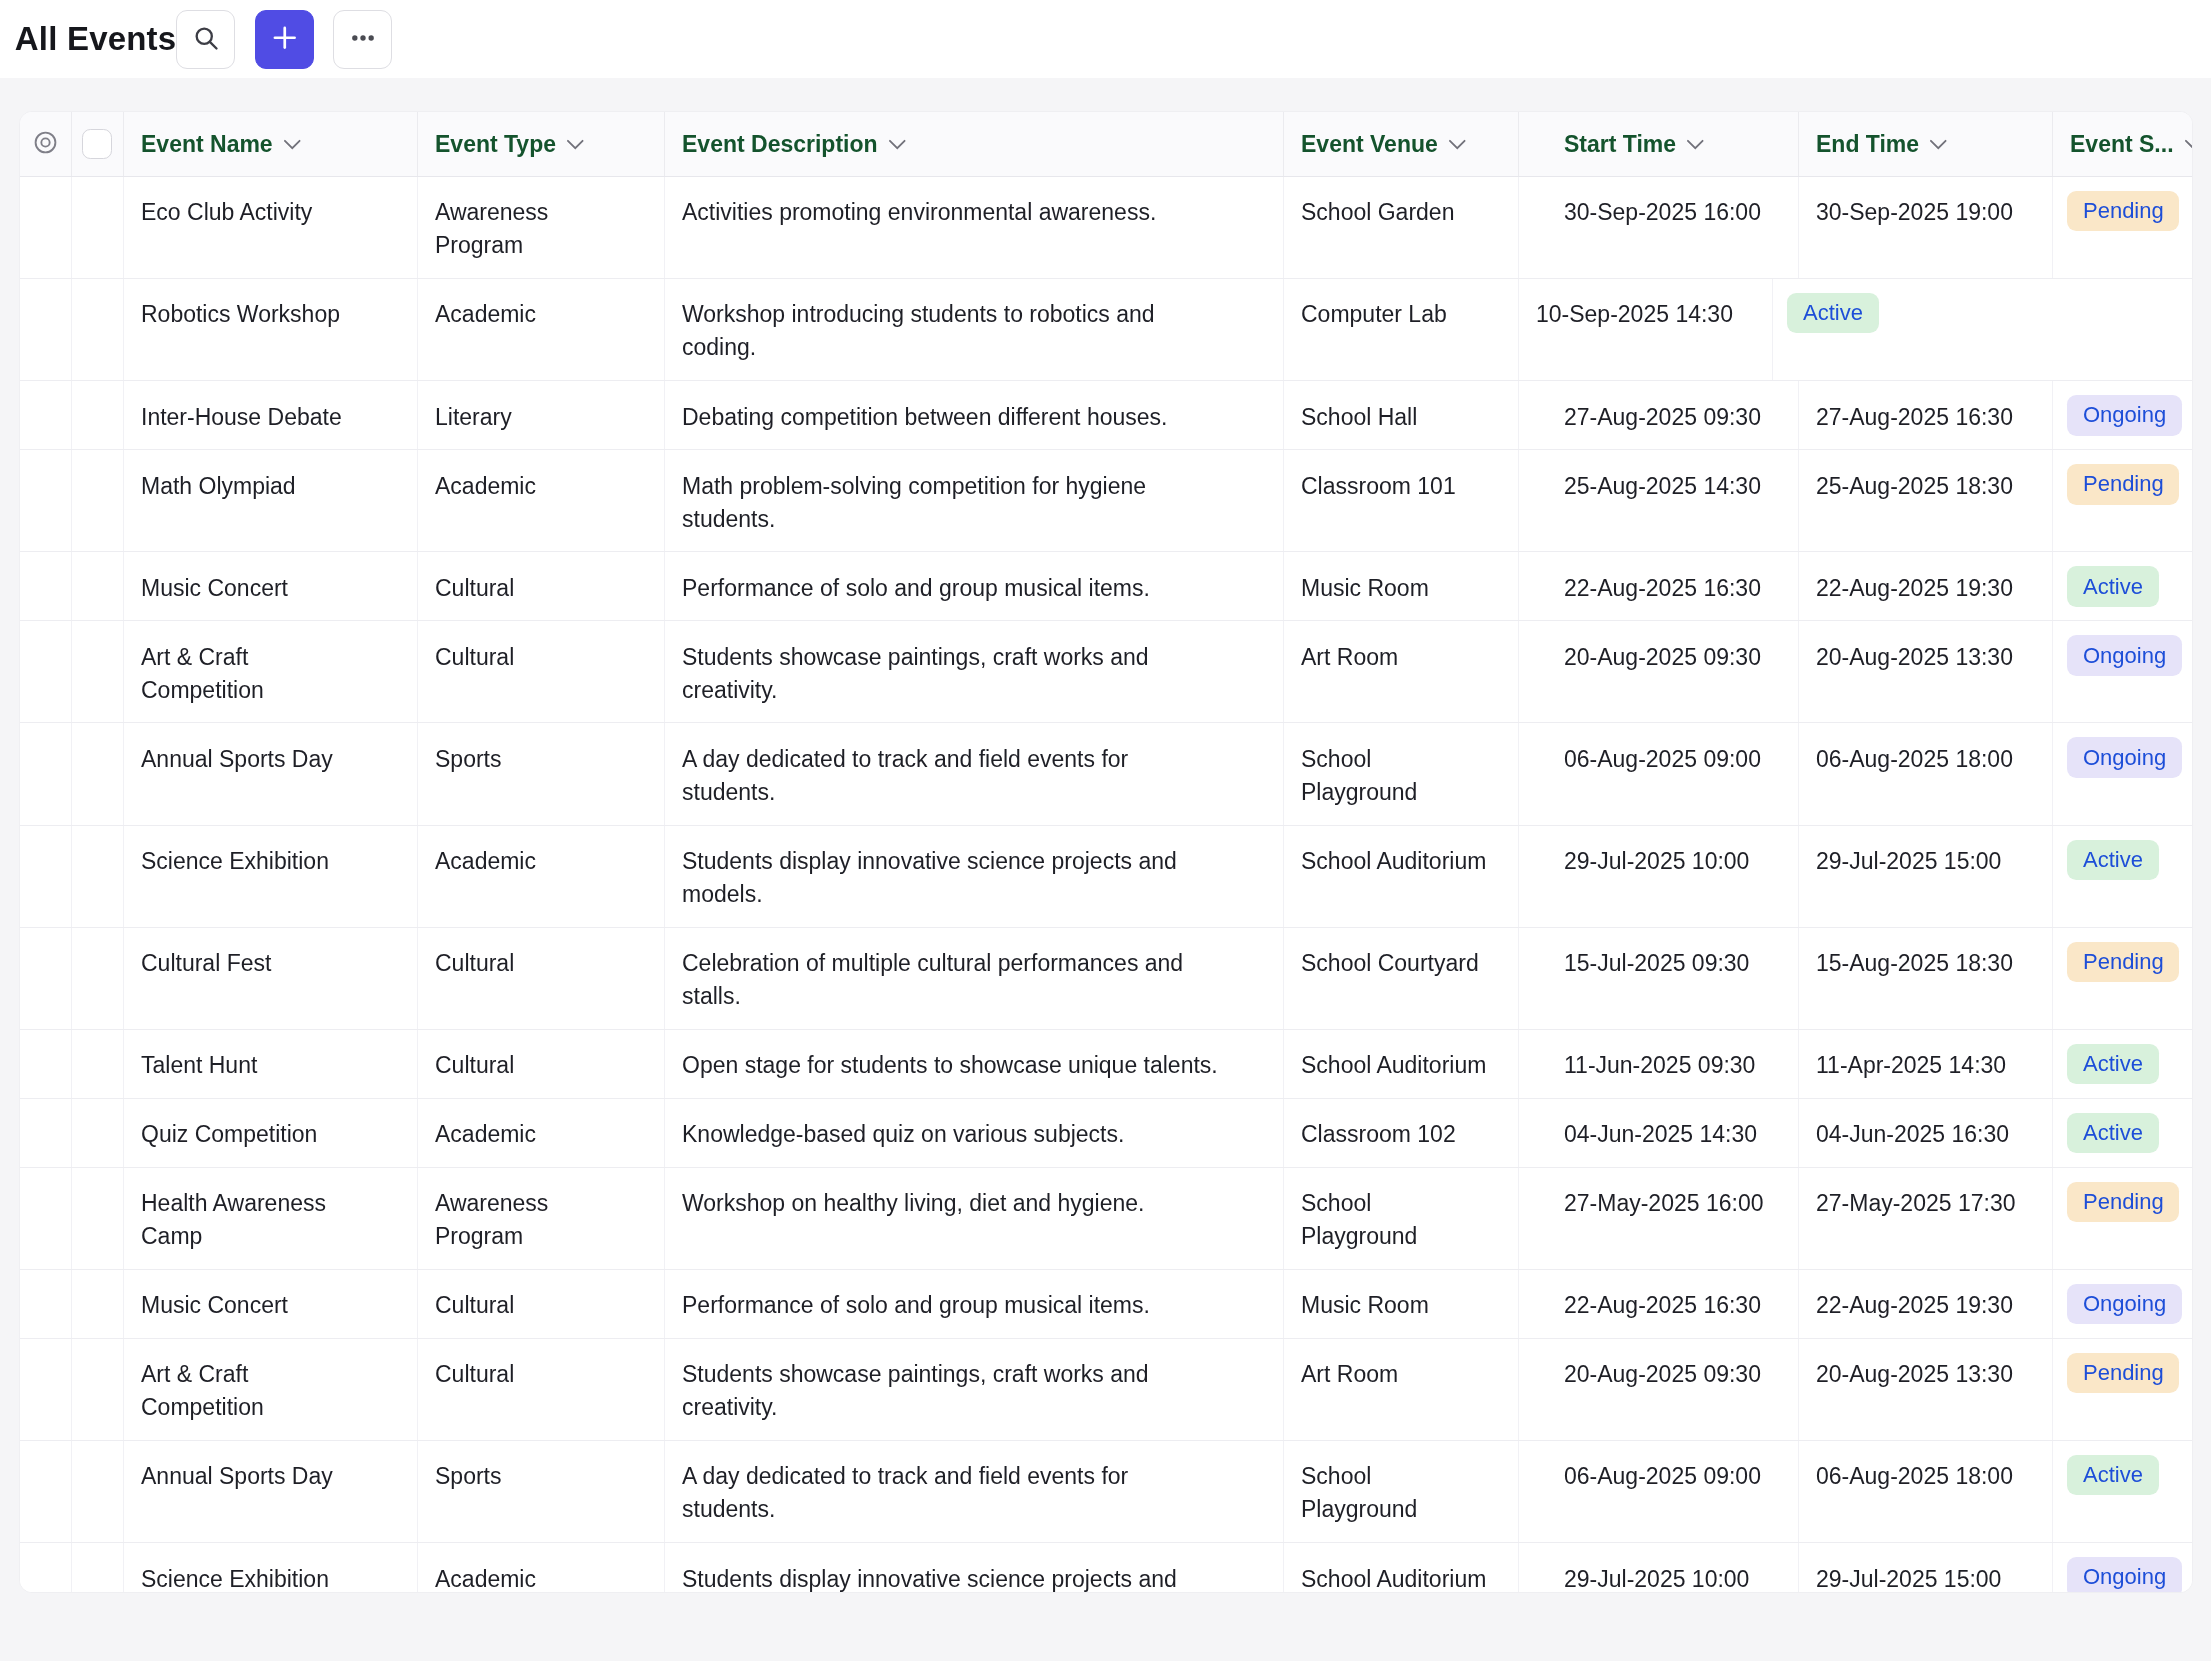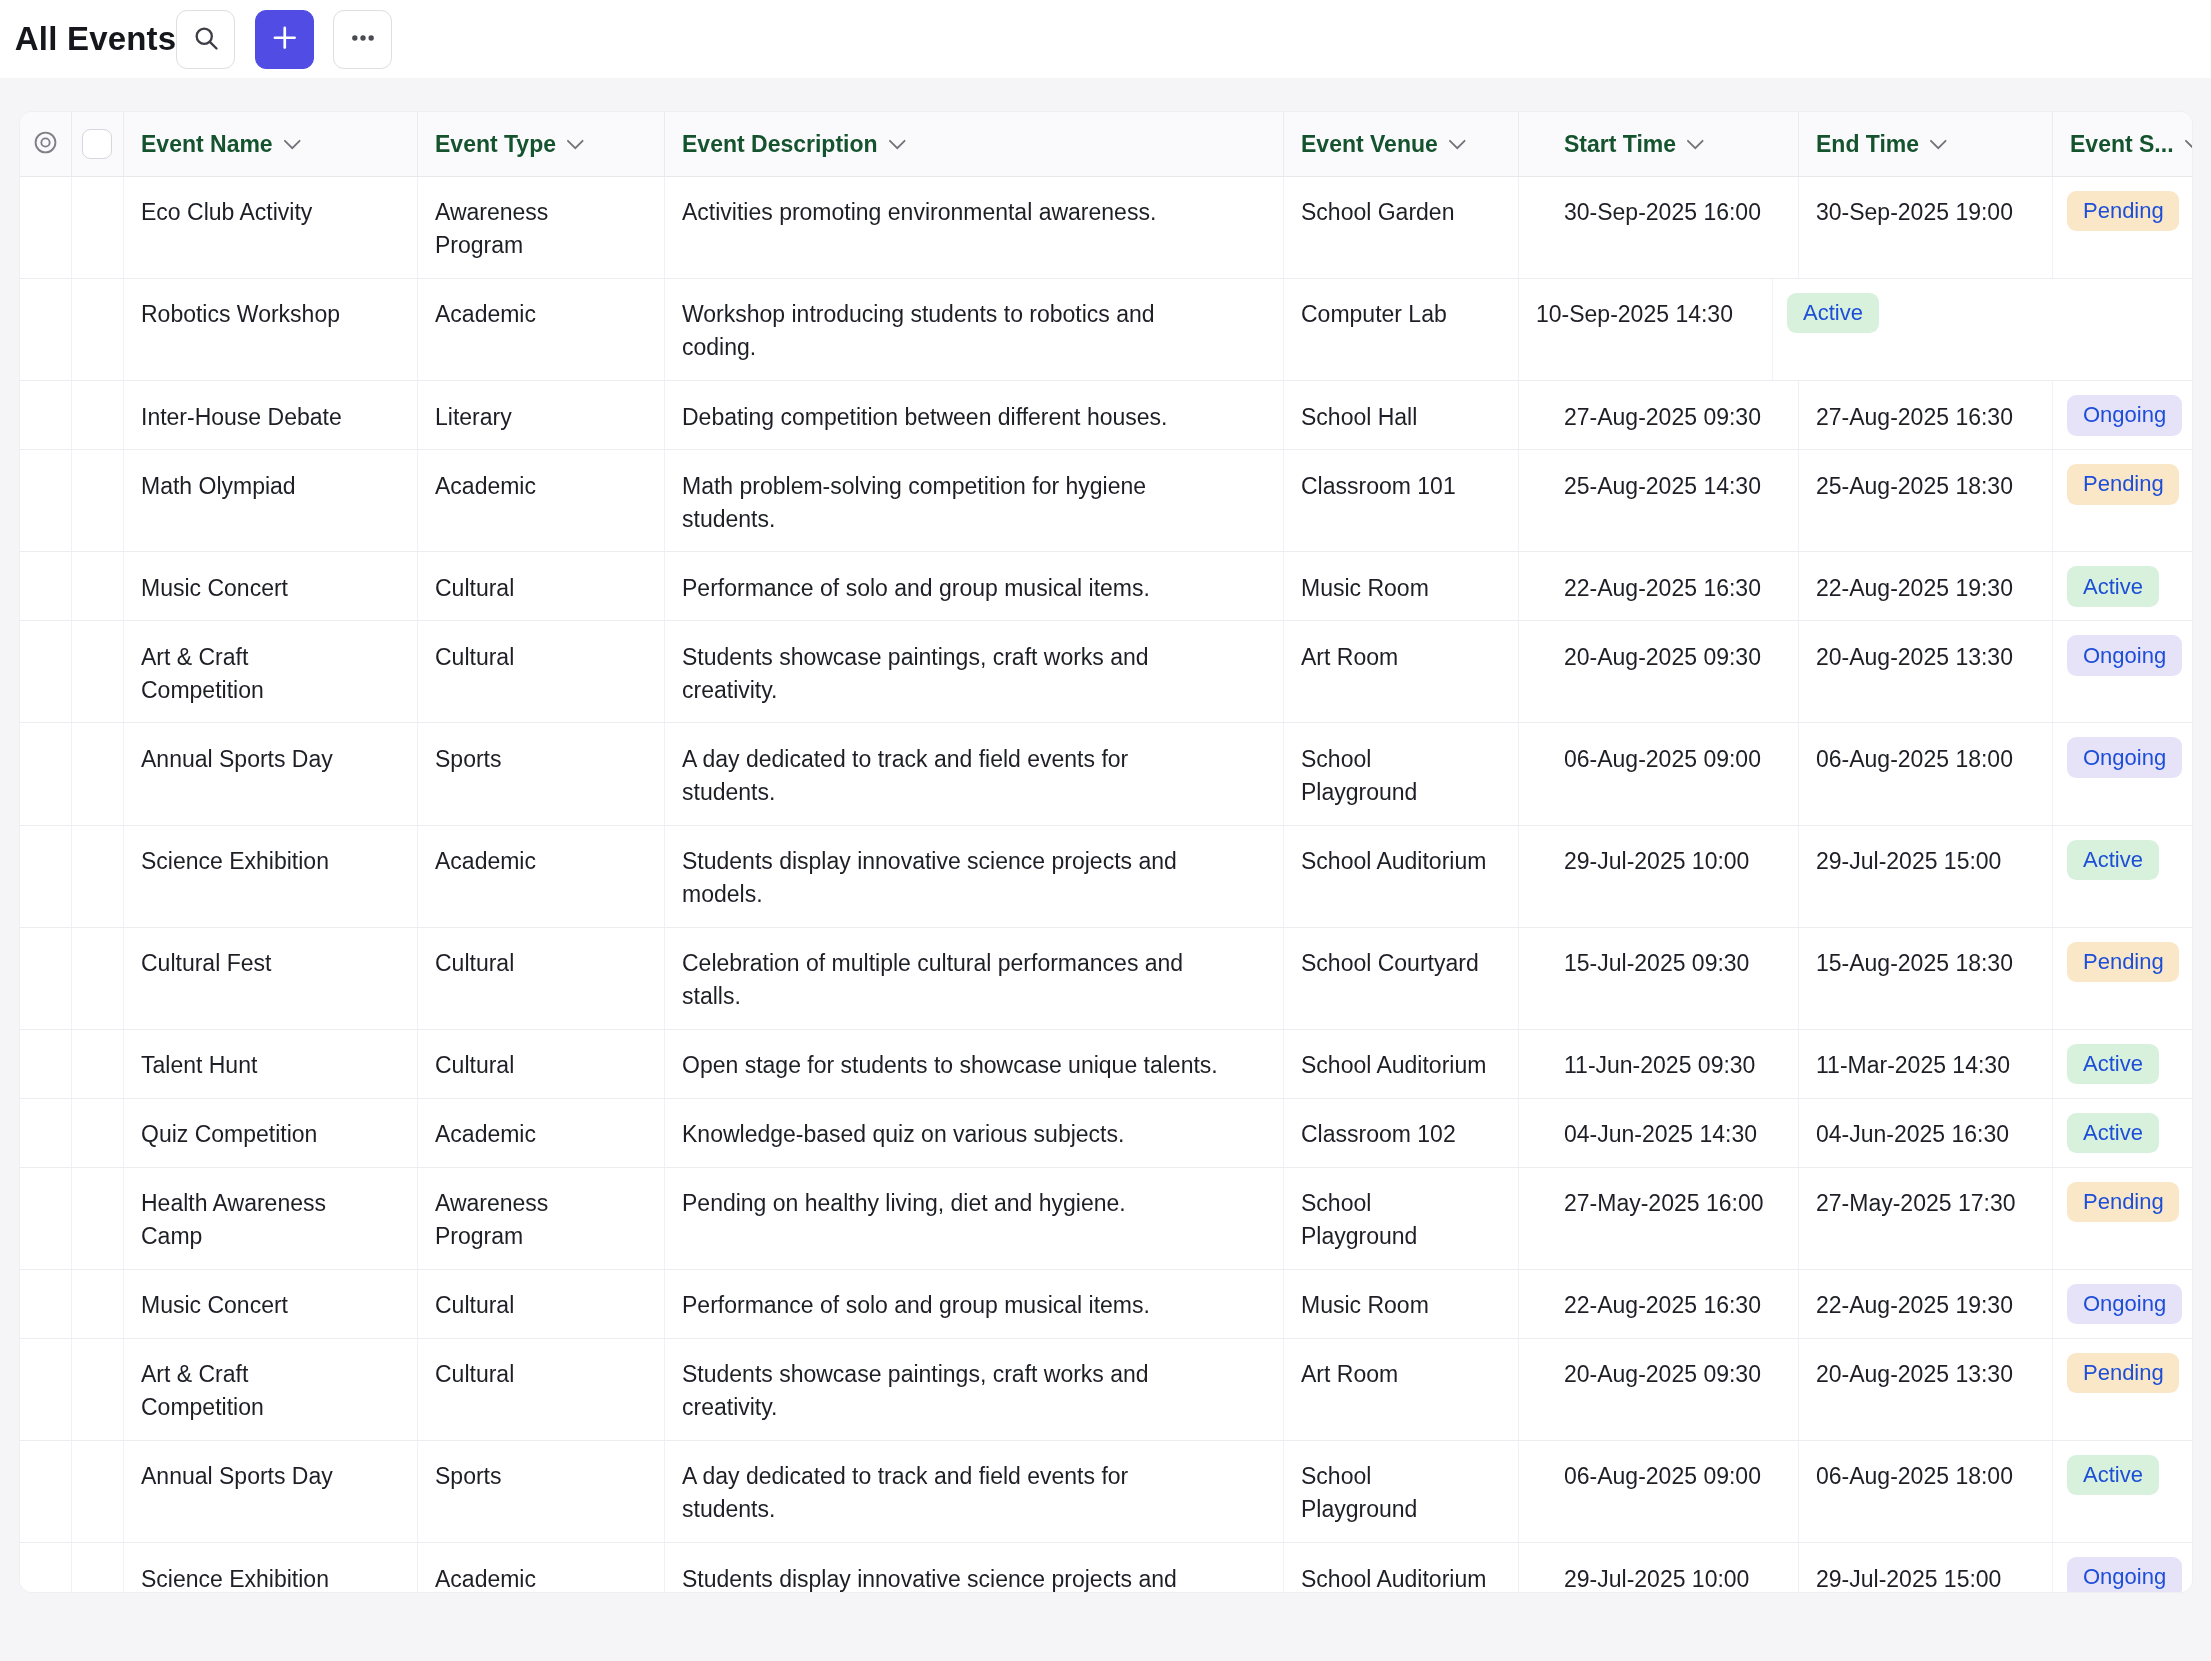--- a/index.html
+++ b/index.html
@@ -290,21 +290,21 @@
     </div>
   </div>
       <div class="trow">
     <div class="cell col-gutter"></div>
     <div class="cell col-check"></div>
     <div class="cell col-name tcell">Talent Hunt</div>
     <div class="cell col-type tcell">Cultural</div>
     <div class="cell col-desc tcell">Open stage for students to showcase unique talents.</div>
     <div class="cell col-venue tcell">School Auditorium</div>
     <div class="cell col-start tcell">11-Jun-2025 09:30</div>
-    <div class="cell col-end tcell">11-Mar-2025 14:30</div>
+    <div class="cell col-end tcell">11-Apr-2025 14:30</div>
     <div class="cell col-status status-cell">
       <span class="badge" style="background: rgb(216, 241, 220);">Active</span>
     </div>
   </div>
       <div class="trow">
     <div class="cell col-gutter"></div>
     <div class="cell col-check"></div>
     <div class="cell col-name tcell">Quiz Competition</div>
     <div class="cell col-type tcell">Academic</div>
     <div class="cell col-desc tcell">Knowledge-based quiz on various subjects.</div>
@@ -315,21 +315,21 @@
       <span class="badge" style="background: rgb(216, 241, 220);">Active</span>
     </div>
   </div>
       <div class="trow">
     <div class="cell col-gutter"></div>
     <div class="cell col-check"></div>
     <div class="cell col-name tcell">Health Awareness
 Camp</div>
     <div class="cell col-type tcell">Awareness
 Program</div>
-    <div class="cell col-desc tcell">Pending on healthy living, diet and hygiene.</div>
+    <div class="cell col-desc tcell">Workshop on healthy living, diet and hygiene.</div>
     <div class="cell col-venue tcell">School
 Playground</div>
     <div class="cell col-start tcell">27-May-2025 16:00</div>
     <div class="cell col-end tcell">27-May-2025 17:30</div>
     <div class="cell col-status status-cell">
       <span class="badge" style="background: rgb(250, 231, 200);">Pending</span>
     </div>
   </div>
       <div class="trow">
     <div class="cell col-gutter"></div>

